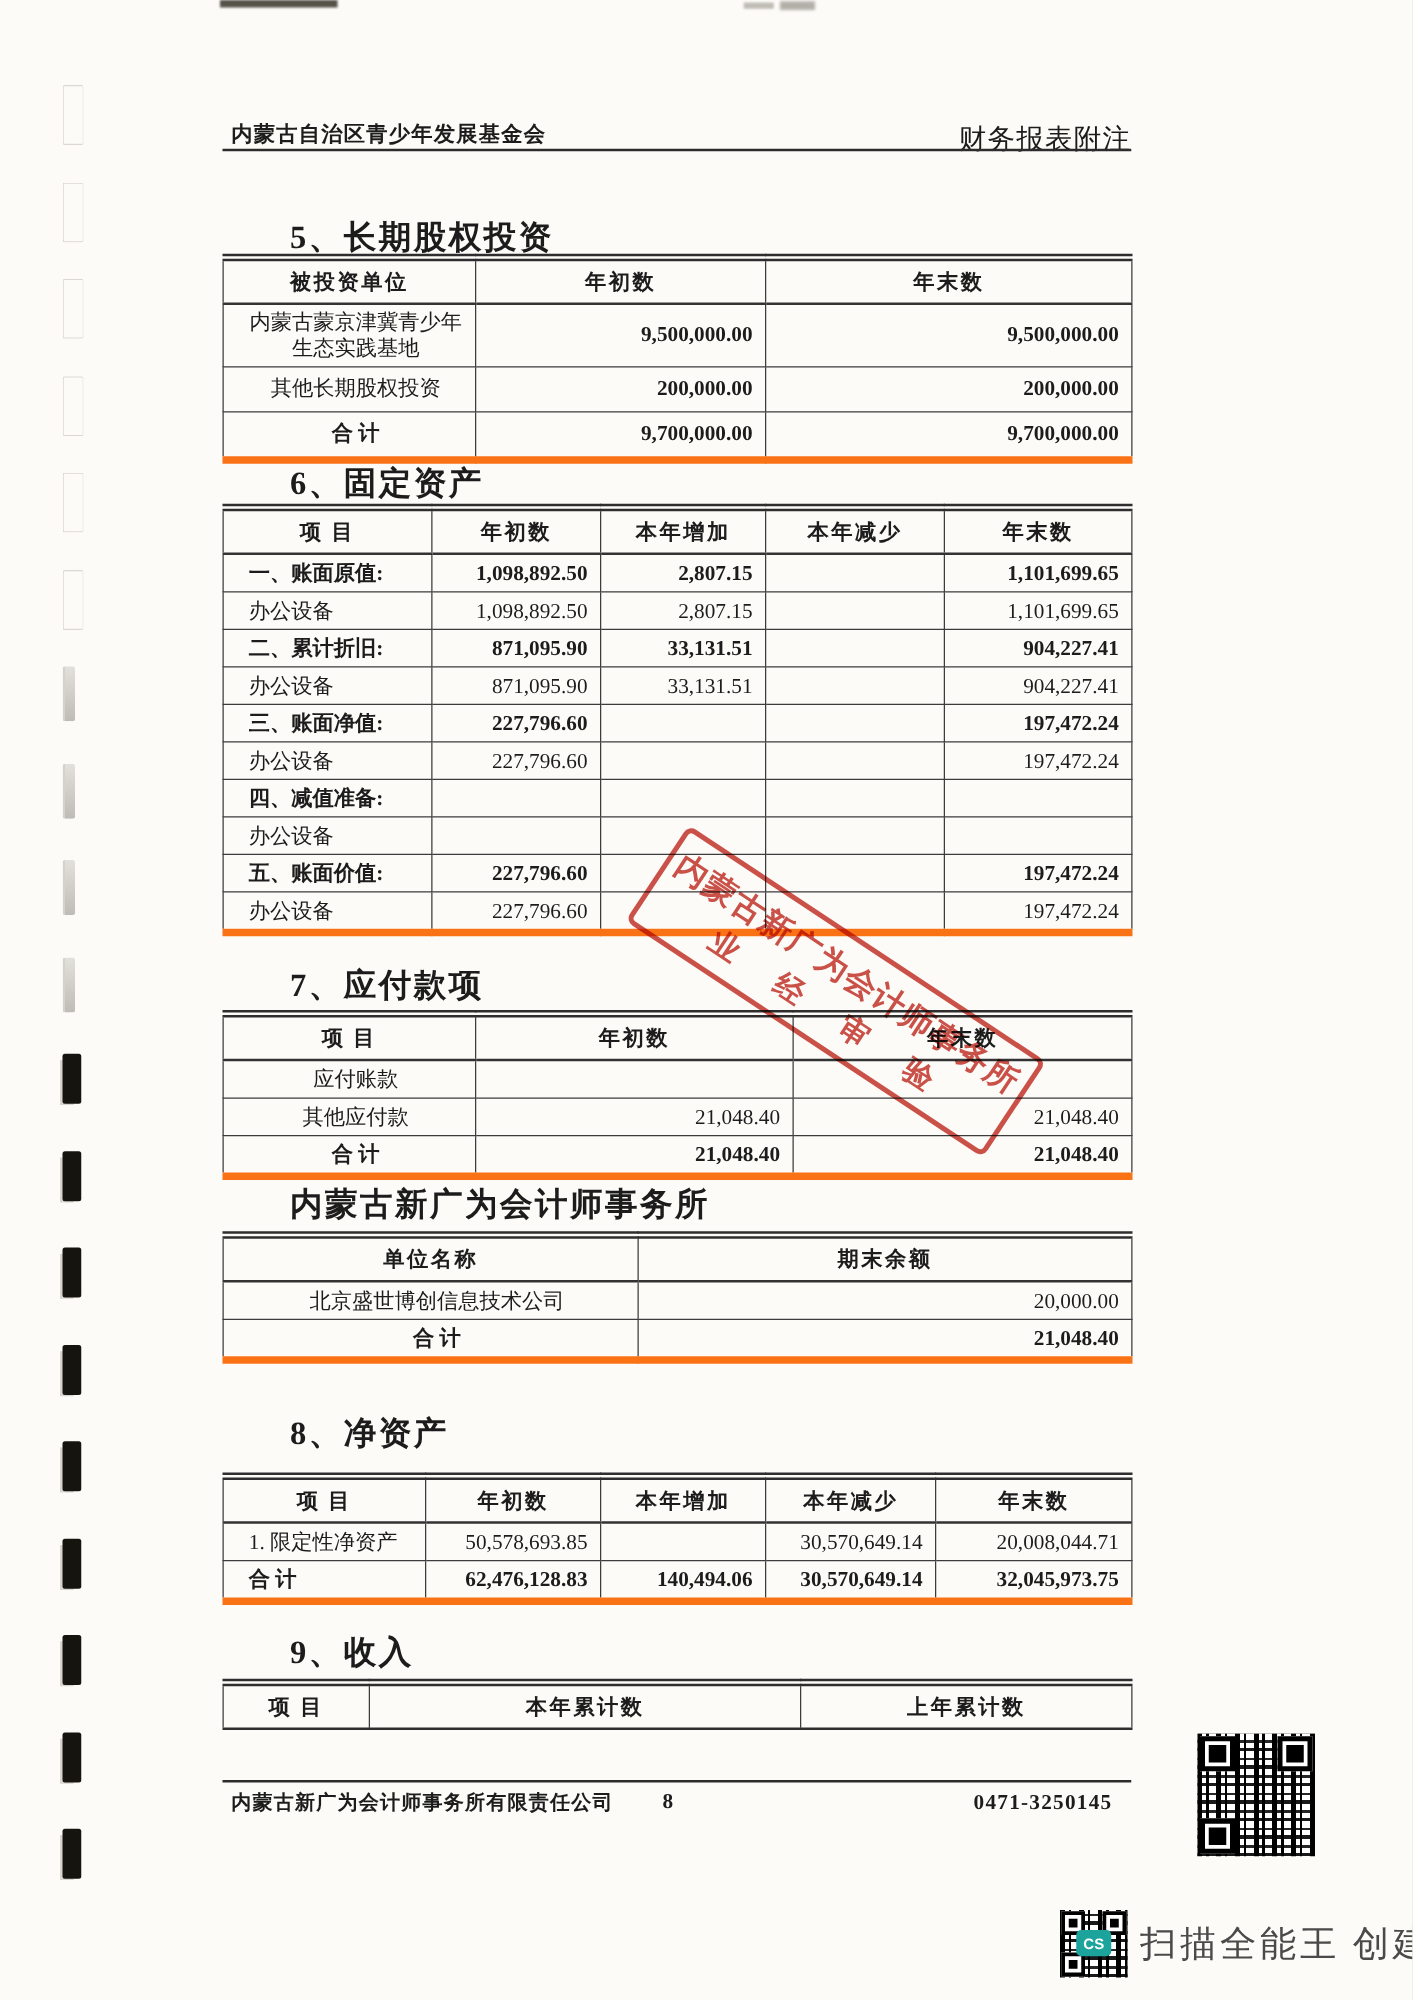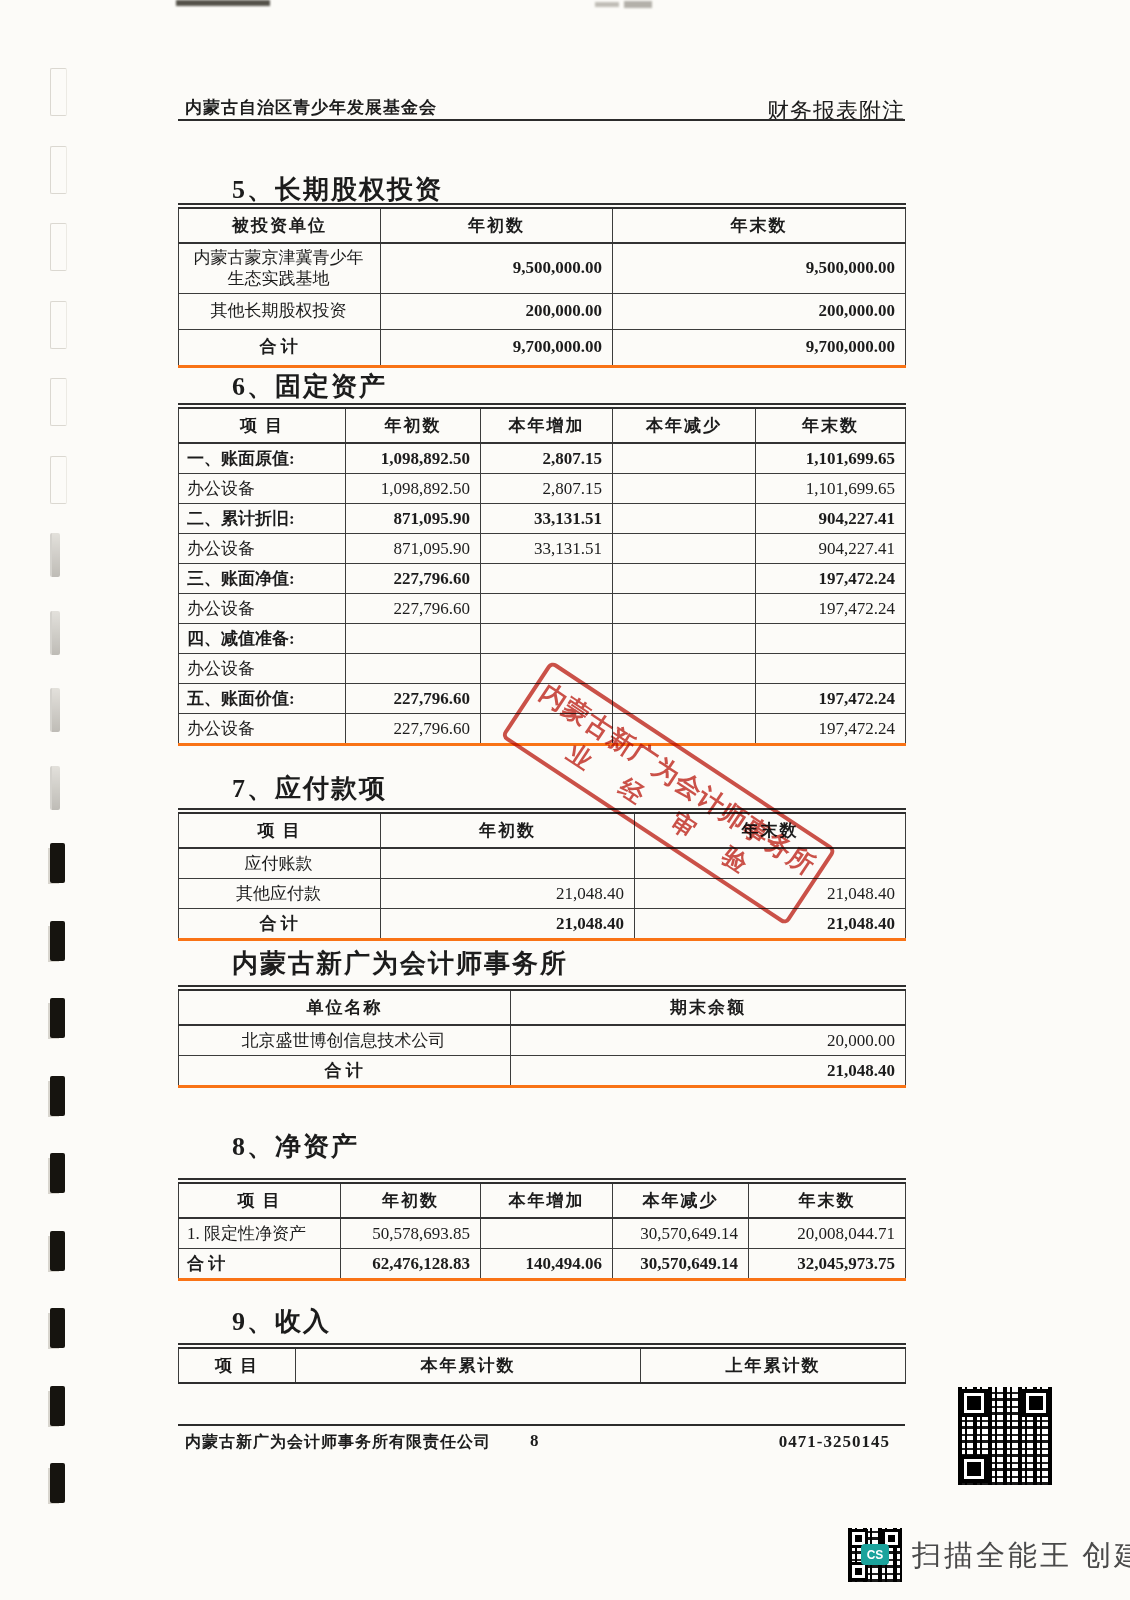--- a/index.html
+++ b/index.html
@@ -32,32 +32,32 @@
 
   
   .stitle{left:232px;font-size:26px;font-weight:700;letter-spacing:2px;white-space:nowrap;}
   .t-s5{top:172px;} .t-s6{top:369px;} .t-s7{top:771px;}
   .t-bal{top:946px;} .t-s8{top:1129px;} .t-s9{top:1304px;}
 
   
   table.tbl{
     position:absolute;left:178px;width:727px;
     border-collapse:collapse;table-layout:fixed;
-    border-top:6px double #2e2e2e;border-bottom:3px solid #f97316;
+    border-top:6px double #2e2e2e;border-bottom:6px solid #f97316;
     font-size:17px;
   }
   .tbl th,.tbl td{
     border-left:1px solid #3c3c3c;border-right:1px solid #3c3c3c;
     padding:0 10px;overflow:hidden;
   }
   .tbl th{border-bottom:2px solid #333;height:33px;font-weight:700;text-align:center;letter-spacing:2px;}
   .tbl td{border-bottom:1px solid #3c3c3c;height:29px;}
   .tbl tr.b td{font-weight:700;}
   .tbl td.num{text-align:right;}
-  .tbl td.lbl{text-align:left;padding-left:8px;}
+  .tbl td.lbl{text-align:left;padding-left:20px;}
   .tbl.c-first td.lbl{text-align:center;}
   table.t5 td.num{font-weight:600;margin-top:35px;}
   table.t5 td.lbl{white-space:pre-line;line-height:1.25;padding-top:3px;padding-bottom:3px;}
   table.t9{border-bottom:2px solid #2e2e2e;}
   table.t9 th{border-bottom:none;}
   .tb-t5{top:203px;} .tb-t6{top:403px;} .tb-t7{top:808px;}
   .tb-bal{top:985px;} .tb-t8{top:1178px;} .tb-t9{top:1343px;}
 
   
   .stamp{

